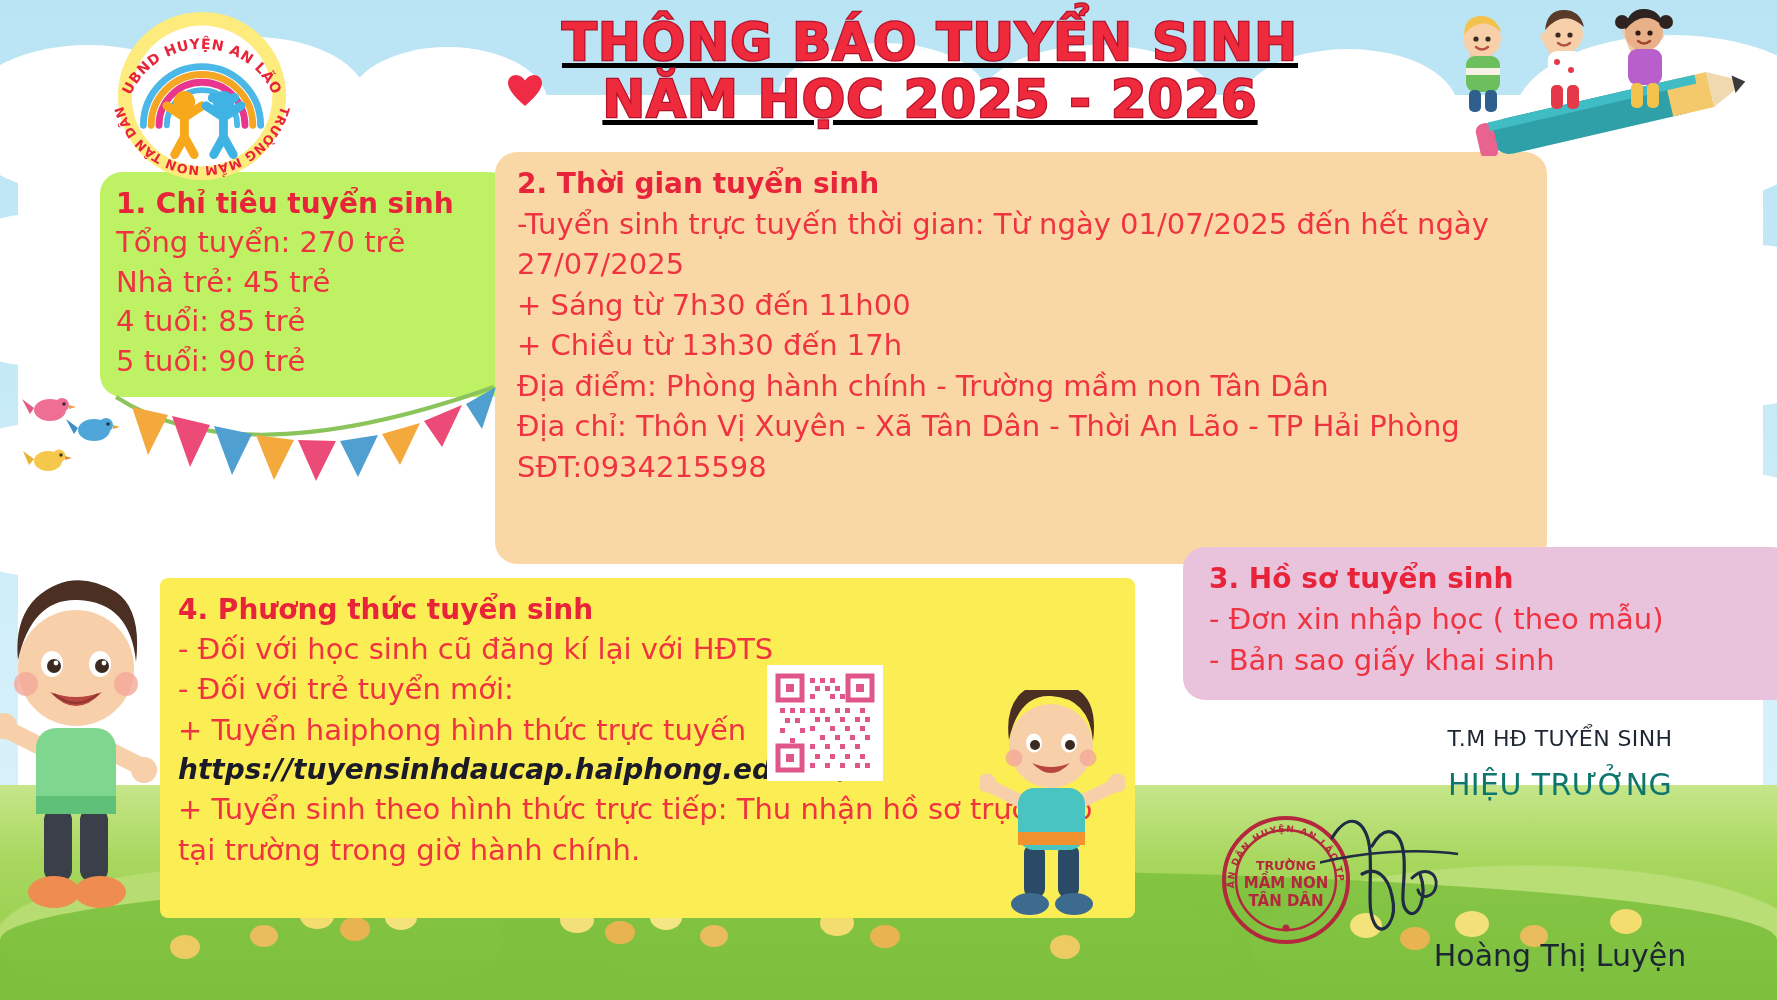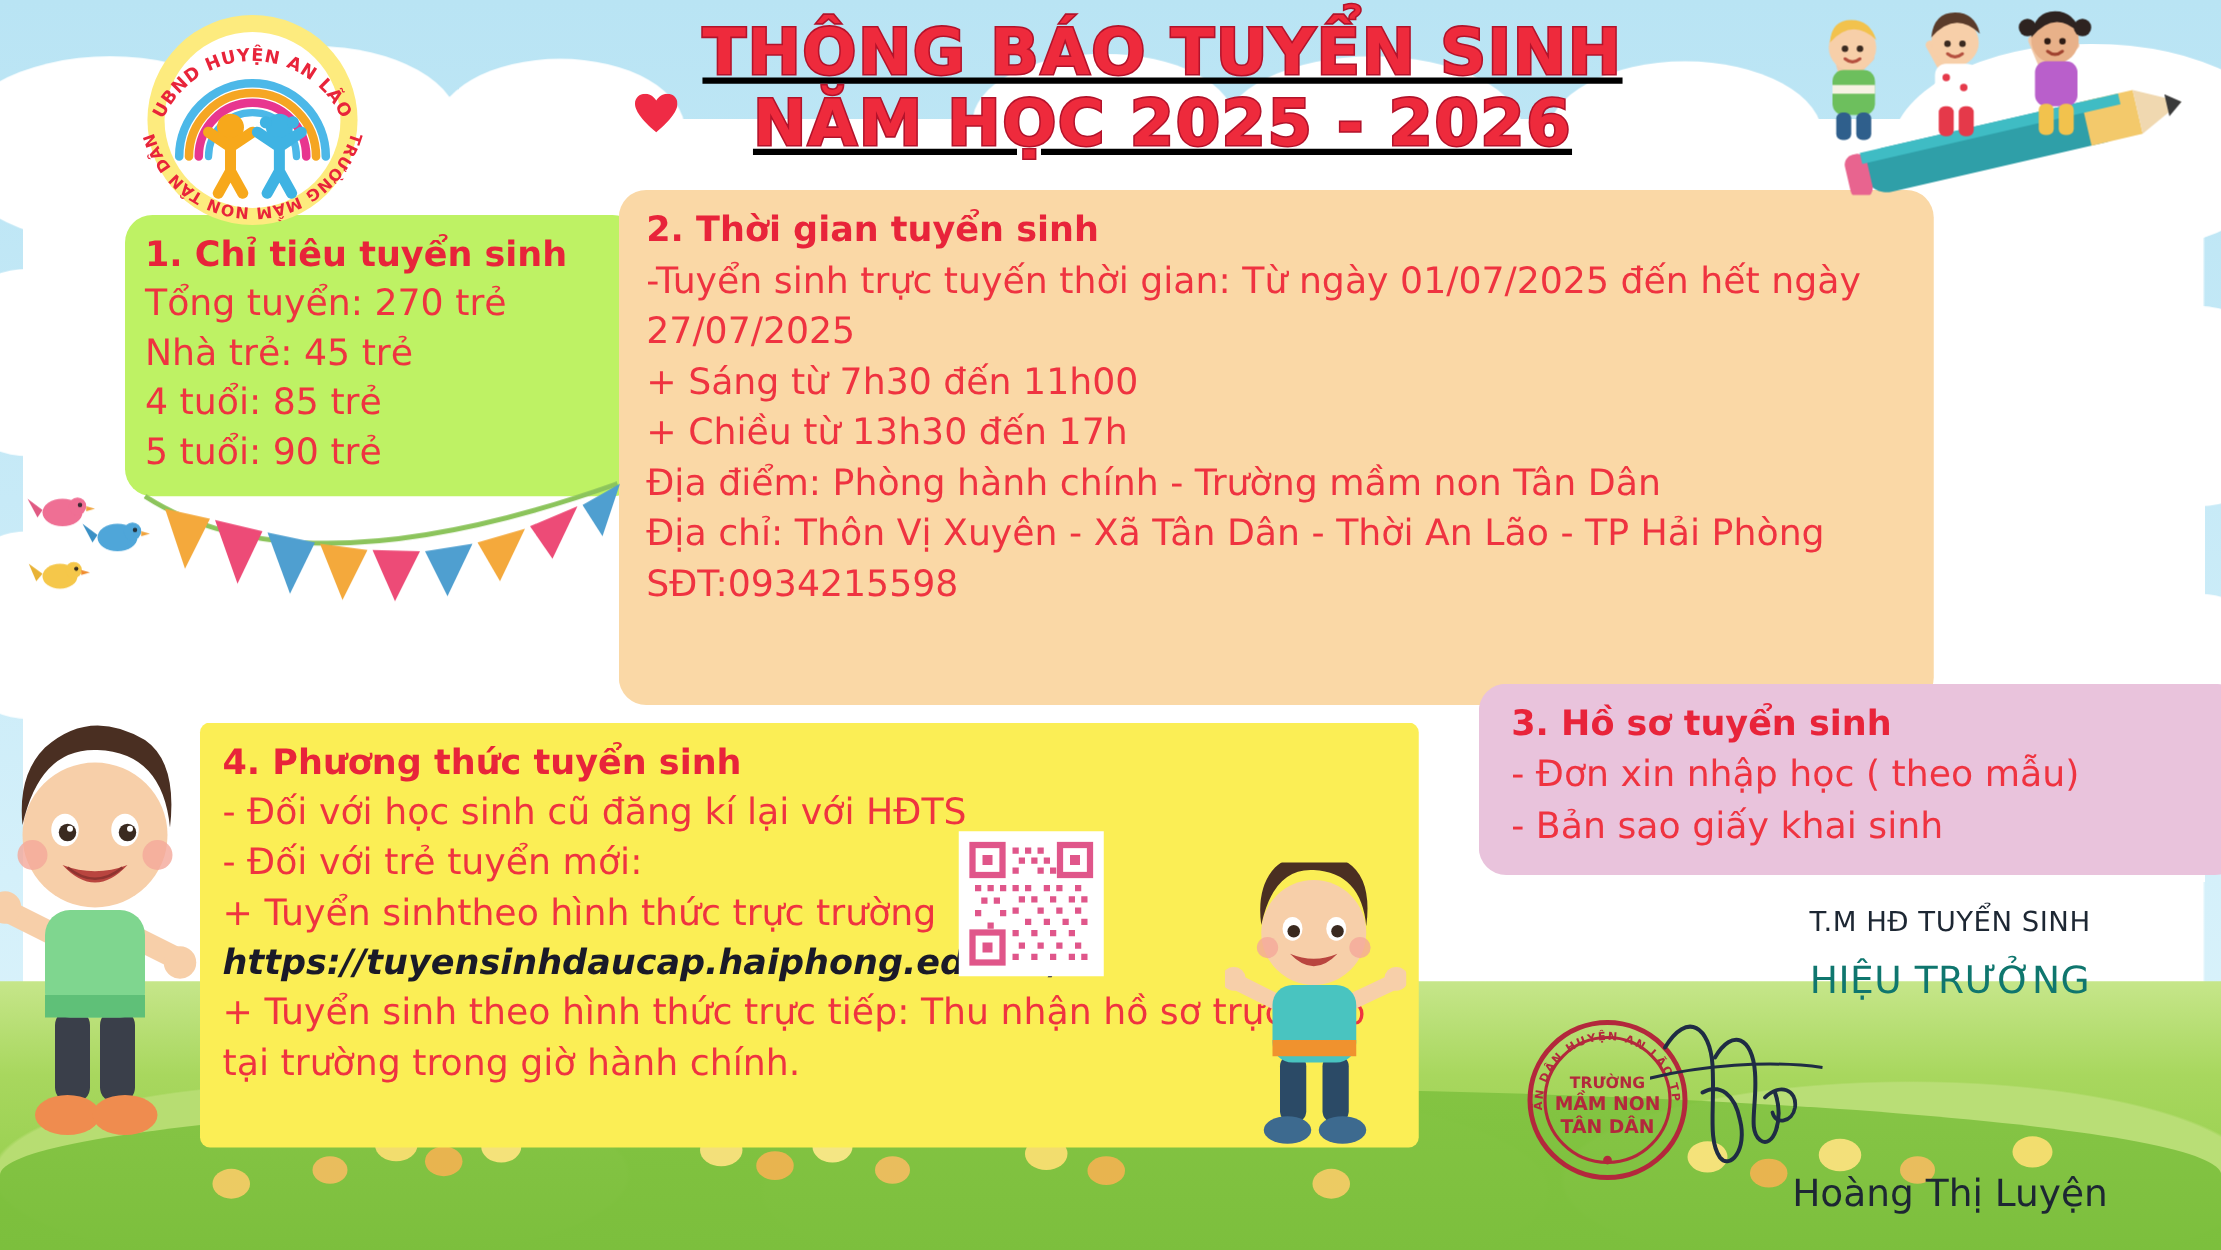--- a/index.html
+++ b/index.html
@@ -361,21 +361,21 @@
   <div class="box" id="box3">
     <div class="bx-title">3. Hồ sơ tuyển sinh</div>
     <div class="bx-line"> - Đơn xin nhập học ( theo mẫu)</div>
     <div class="bx-line">- Bản sao giấy khai sinh</div>
   </div>
 
   <div class="box" id="box4">
     <div class="bx-title">4. Phương thức tuyển sinh</div>
     <div class="bx-line"> - Đối với học sinh cũ đăng kí lại với HĐTS</div>
     <div class="bx-line">- Đối với trẻ tuyển mới:</div>
-    <div class="bx-line">+ Tuyển sinhtheo hình thức trực trường</div>
+    <div class="bx-line">+ Tuyển haiphong hình thức trực tuyến</div>
     <div class="bx-line url">https://tuyensinhdaucap.haiphong.edu.vn/</div>
     <div class="bx-line wrapline">+ Tuyển sinh theo hình thức trực tiếp: Thu nhận hồ sơ trực tiếp tại trường trong giờ hành chính.</div>
   </div>
 
   <div class="qr">
     <svg viewBox="0 0 102 102" width="102" height="102" aria-hidden="true">
       <rect width="102" height="102" fill="#ffffff"></rect>
       <g fill="#e0568a">
         <rect x="4" y="4" width="24" height="24" fill="none" stroke="#e0568a" stroke-width="5"></rect>
         <rect x="12" y="12" width="8" height="8"></rect>

